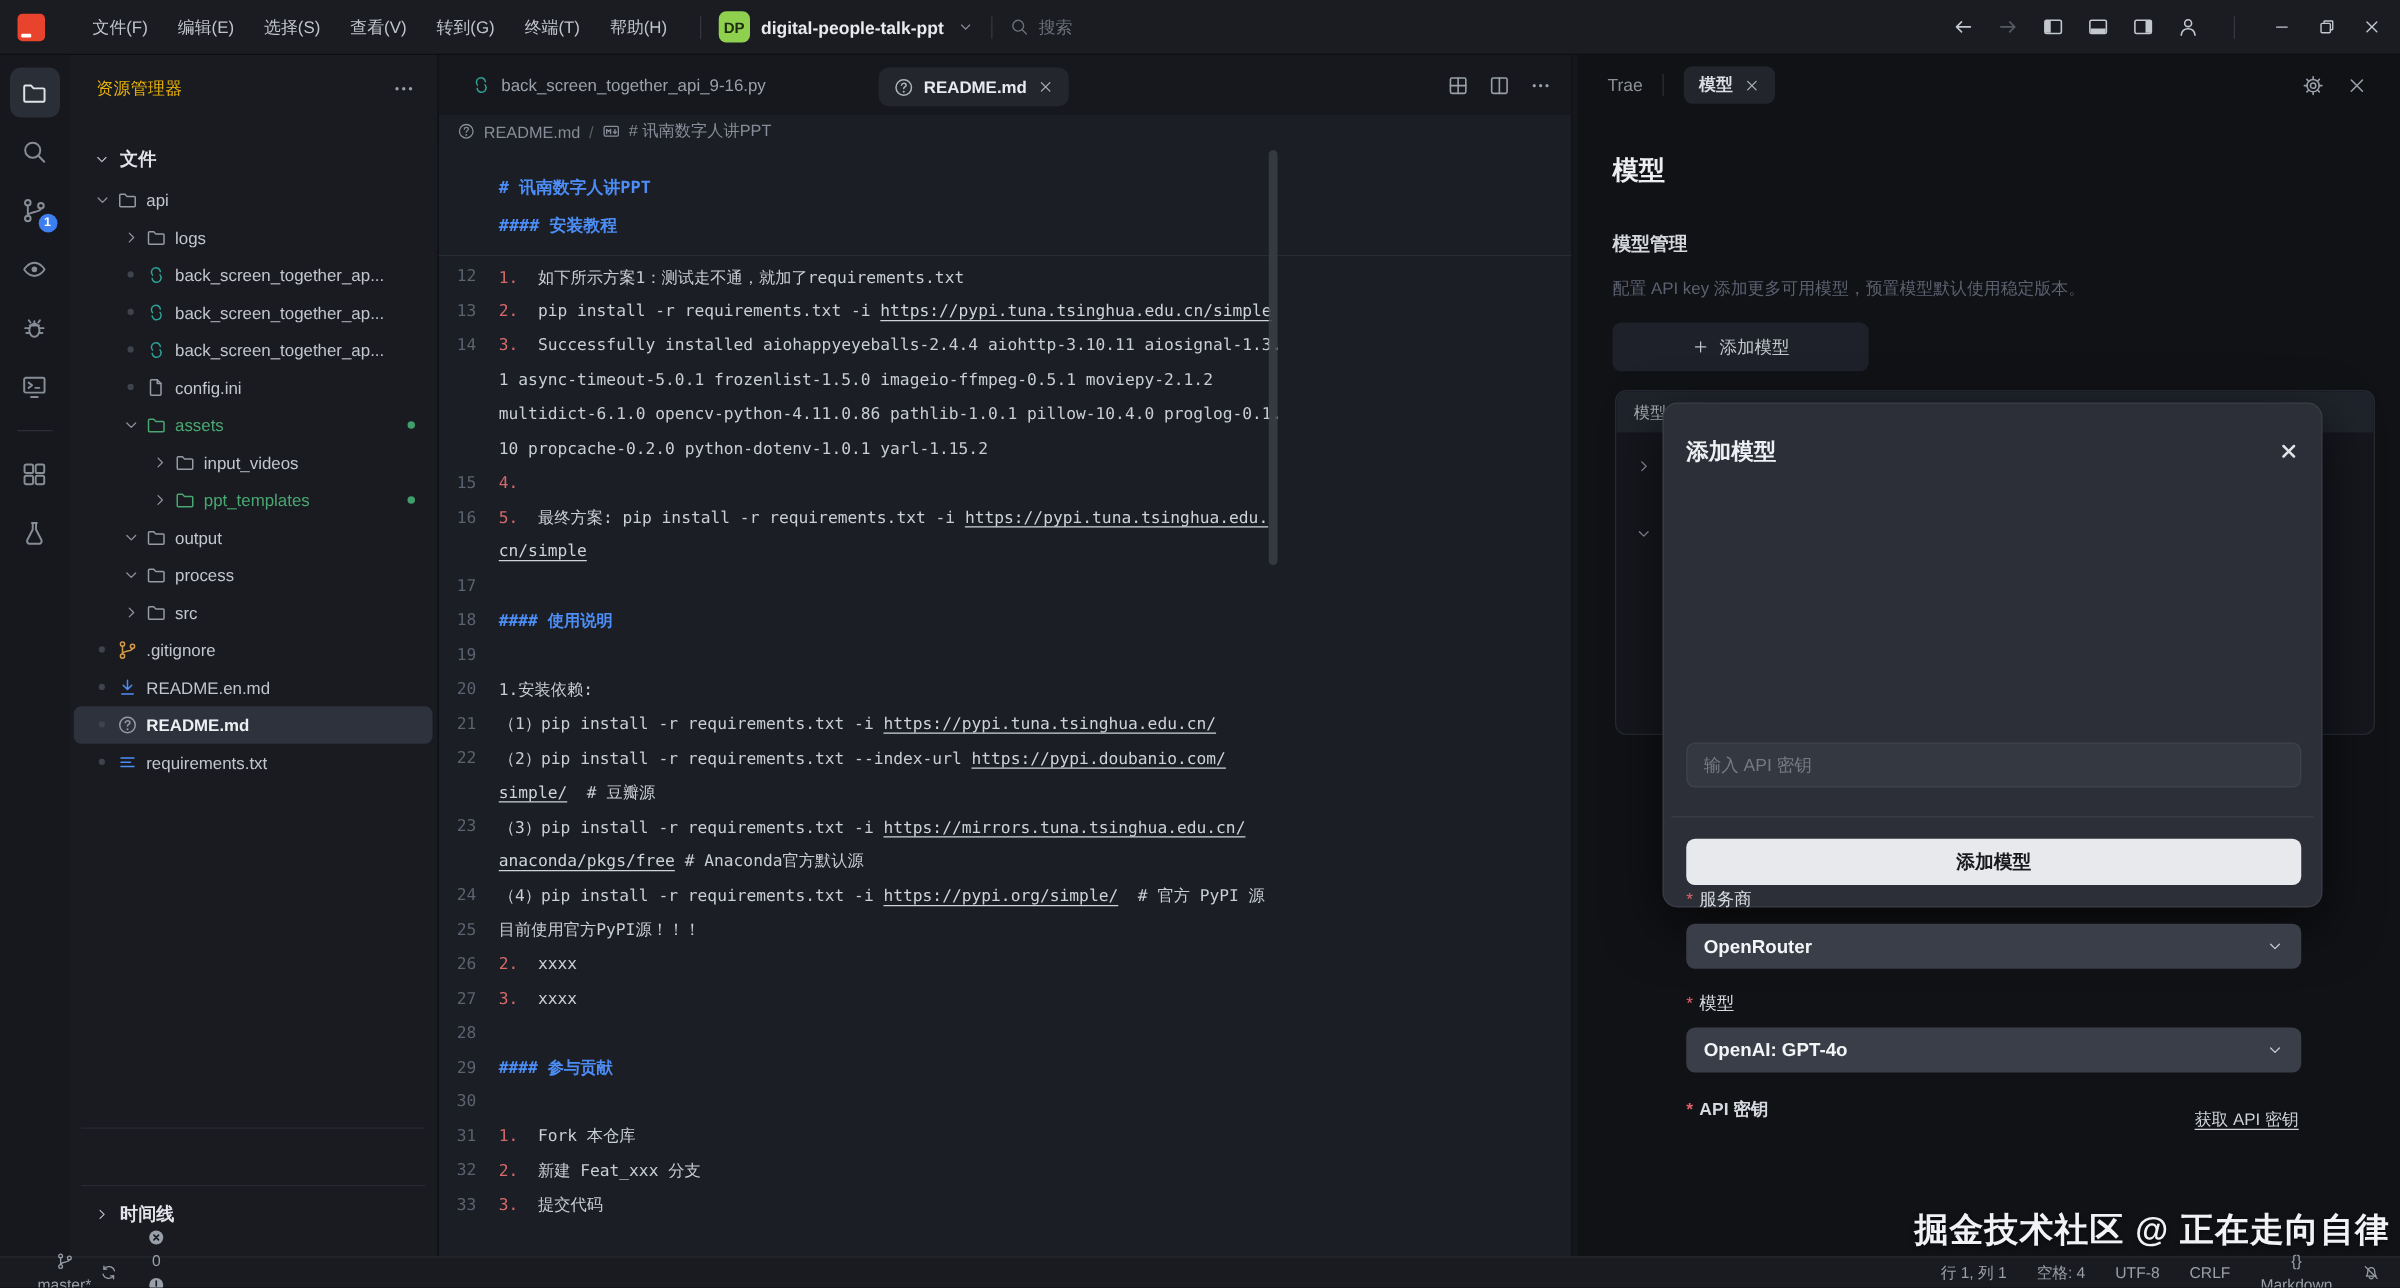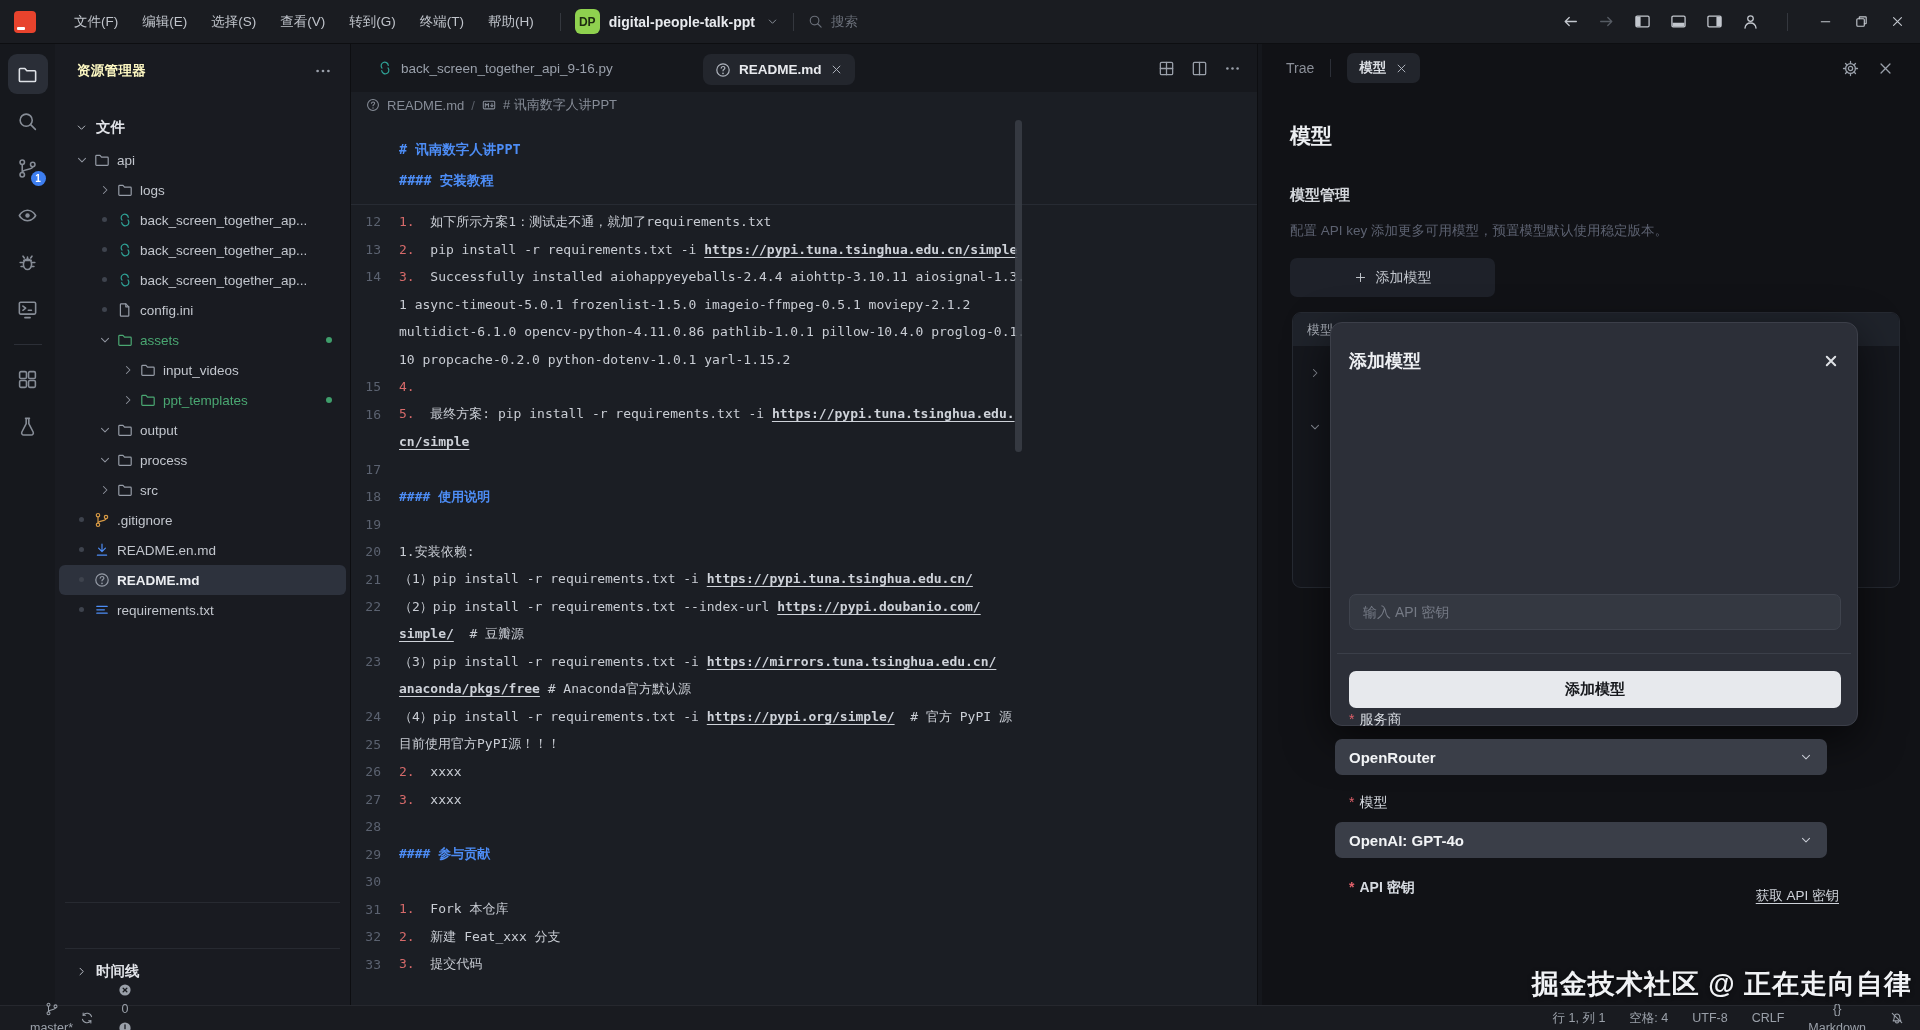--- a/index.html
+++ b/index.html
@@ -45,21 +45,21 @@
   .ab-item.active .ic { color:#dfe2e7; }
   .ab-badge { position:absolute; right:2px; bottom:2px; min-width:15px; height:15px; background:#3d7ef0;
               color:#fff; font-size:10px; font-weight:bold; border-radius:8px;
               display:flex; align-items:center; justify-content:center; }
   .ab-div { width:28px; height:1px; background:#2c2f37; margin:8px 0 14px; }
 
   
   .sidebar { position:absolute; left:55px; top:44px; width:295px; height:961px; background:#191b21; }
   .sb-header { position:absolute; left:0; top:18px; width:100%; padding:0 18px 0 22px;
                display:flex; align-items:center; }
-  .sb-title { color:#fef9c3; font-size:13.5px; font-weight:bold; letter-spacing:.3px; }
+  .sb-title { color:#eab308; font-size:13.5px; font-weight:normal; letter-spacing:.3px; }
   .sb-dots { margin-left:auto; width:18px; height:18px; color:#9aa0aa; }
   .sb-section { position:absolute; left:0; top:68px; width:100%; height:30px; display:flex;
                 align-items:center; padding-left:20px; gap:8px; }
   .sb-section .ic { width:13px; height:13px; color:#b9bdc5; }
   .sb-section-label { color:#e2e4e9; font-size:14.5px; font-weight:bold; }
   .tree { position:absolute; left:0; top:101px; width:100%; }
   .trow { height:30px; display:flex; align-items:center; position:relative; margin:0 4px; border-radius:6px; }
   .trow.sel { background:#2d323d; }
   .t-chev { width:14px; height:14px; flex:none; color:#8d929c; }
   .t-bullet { width:14px; height:14px; flex:none; position:relative; }
@@ -95,21 +95,21 @@
   .sticky { position:absolute; left:0; top:74px; width:100%; padding:16px 0 8px 48px;
             border-bottom:1px solid #272b33; background:#1b1e24; }
   .sticky-line { height:31px; display:flex; align-items:center; color:#4d8df6; font-weight:bold;
                  font:bold 13.5px "DejaVu Sans Mono", monospace; white-space:pre; }
   .coderows { position:absolute; left:0; top:164px; width:100%; bottom:0; overflow:hidden; }
   .crow { height:27.5px; display:flex; align-items:center; }
   .ln { width:30px; flex:none; text-align:right; color:#5b6270; font:13px "DejaVu Sans Mono", monospace; }
   .rtext { margin-left:18px; white-space:pre; font:13px "DejaVu Sans Mono", monospace; color:#c9cdd4; }
   .seg-m { color:#d66a6a; }
   .seg-t { color:#c9cdd4; }
-  .seg-l { color:#ced2d9; text-decoration:underline; text-underline-offset:3px;font-weight:bold; }
+  .seg-l { color:#ced2d9; text-decoration:underline; text-underline-offset:3px; }
   .seg-h { color:#4d8df6; font-weight:bold; }
   .vscroll { position:absolute; left:664px; top:76px; width:7px; height:332px; background:#3a3e47;
              border-radius:4px; opacity:.85; }
 
   
   .rpanel { position:absolute; left:1262px; top:44px; width:658px; height:961px; background:#111216; }
   .rp-header { position:absolute; left:0; top:0; width:100%; height:48px; display:flex; align-items:center; }
   .rp-brand { color:#8b8f98; font-size:14px; margin-left:24px; }
   .rp-hsep { width:1px; height:18px; background:#2c2f37; margin:0 16px; }
   .rp-tab { height:30px; padding:0 12px; background:#22252c; border-radius:7px; display:flex;
@@ -134,21 +134,21 @@
   
   .modal { position:absolute; left:1330px; top:322px; width:528px; height:404px; background:#2c2f38;
            border:1px solid #3c3f49; border-radius:12px; box-shadow:0 14px 44px rgba(0,0,0,.6);
            padding:0 18px; z-index:40; }
   .m-title-row { position:absolute; left:18px; right:18px; top:26px; display:flex; align-items:center; }
   .m-title { color:#eef0f3; font-size:18px; font-weight:bold; }
   .m-close { margin-left:auto; width:16px; height:16px; color:#dfe2e6; }
   .m-close svg { stroke-width:2; }
   .m-label { position:absolute; left:18px; color:#d6dae0; font-size:14px; }
   .m-label .req { color:#e0606a; margin-right:5px; }
-  .m-select { position:absolute; left:4px; width:492px; height:36px; background:#3a3e48; border-radius:7px;
+  .m-select { position:absolute; left:18px; width:492px; height:36px; background:#3a3e48; border-radius:7px;
               display:flex; align-items:center; padding:0 14px; }
   .m-select-val { color:#f2f4f6; font-size:15px; font-weight:bold; }
   .m-select .ic { margin-left:auto; width:14px; height:14px; color:#c6cad2; }
   .m-link { position:absolute; right:18px; color:#ced2d9; font-size:13.5px; text-decoration:underline;
             text-underline-offset:3px; }
   .m-input { position:absolute; left:18px; top:271px; width:492px; height:36px; background:#343841;
              border:1px solid #3f434d; border-radius:7px; padding:0 13px; color:#e8eaee; font-size:14px;
              font-family:"Liberation Sans", sans-serif; outline:none; }
   .m-input::placeholder { color:#757a85; }
   .m-div { position:absolute; left:6px; right:6px; top:330px; height:1px; background:#3b3f49; }

